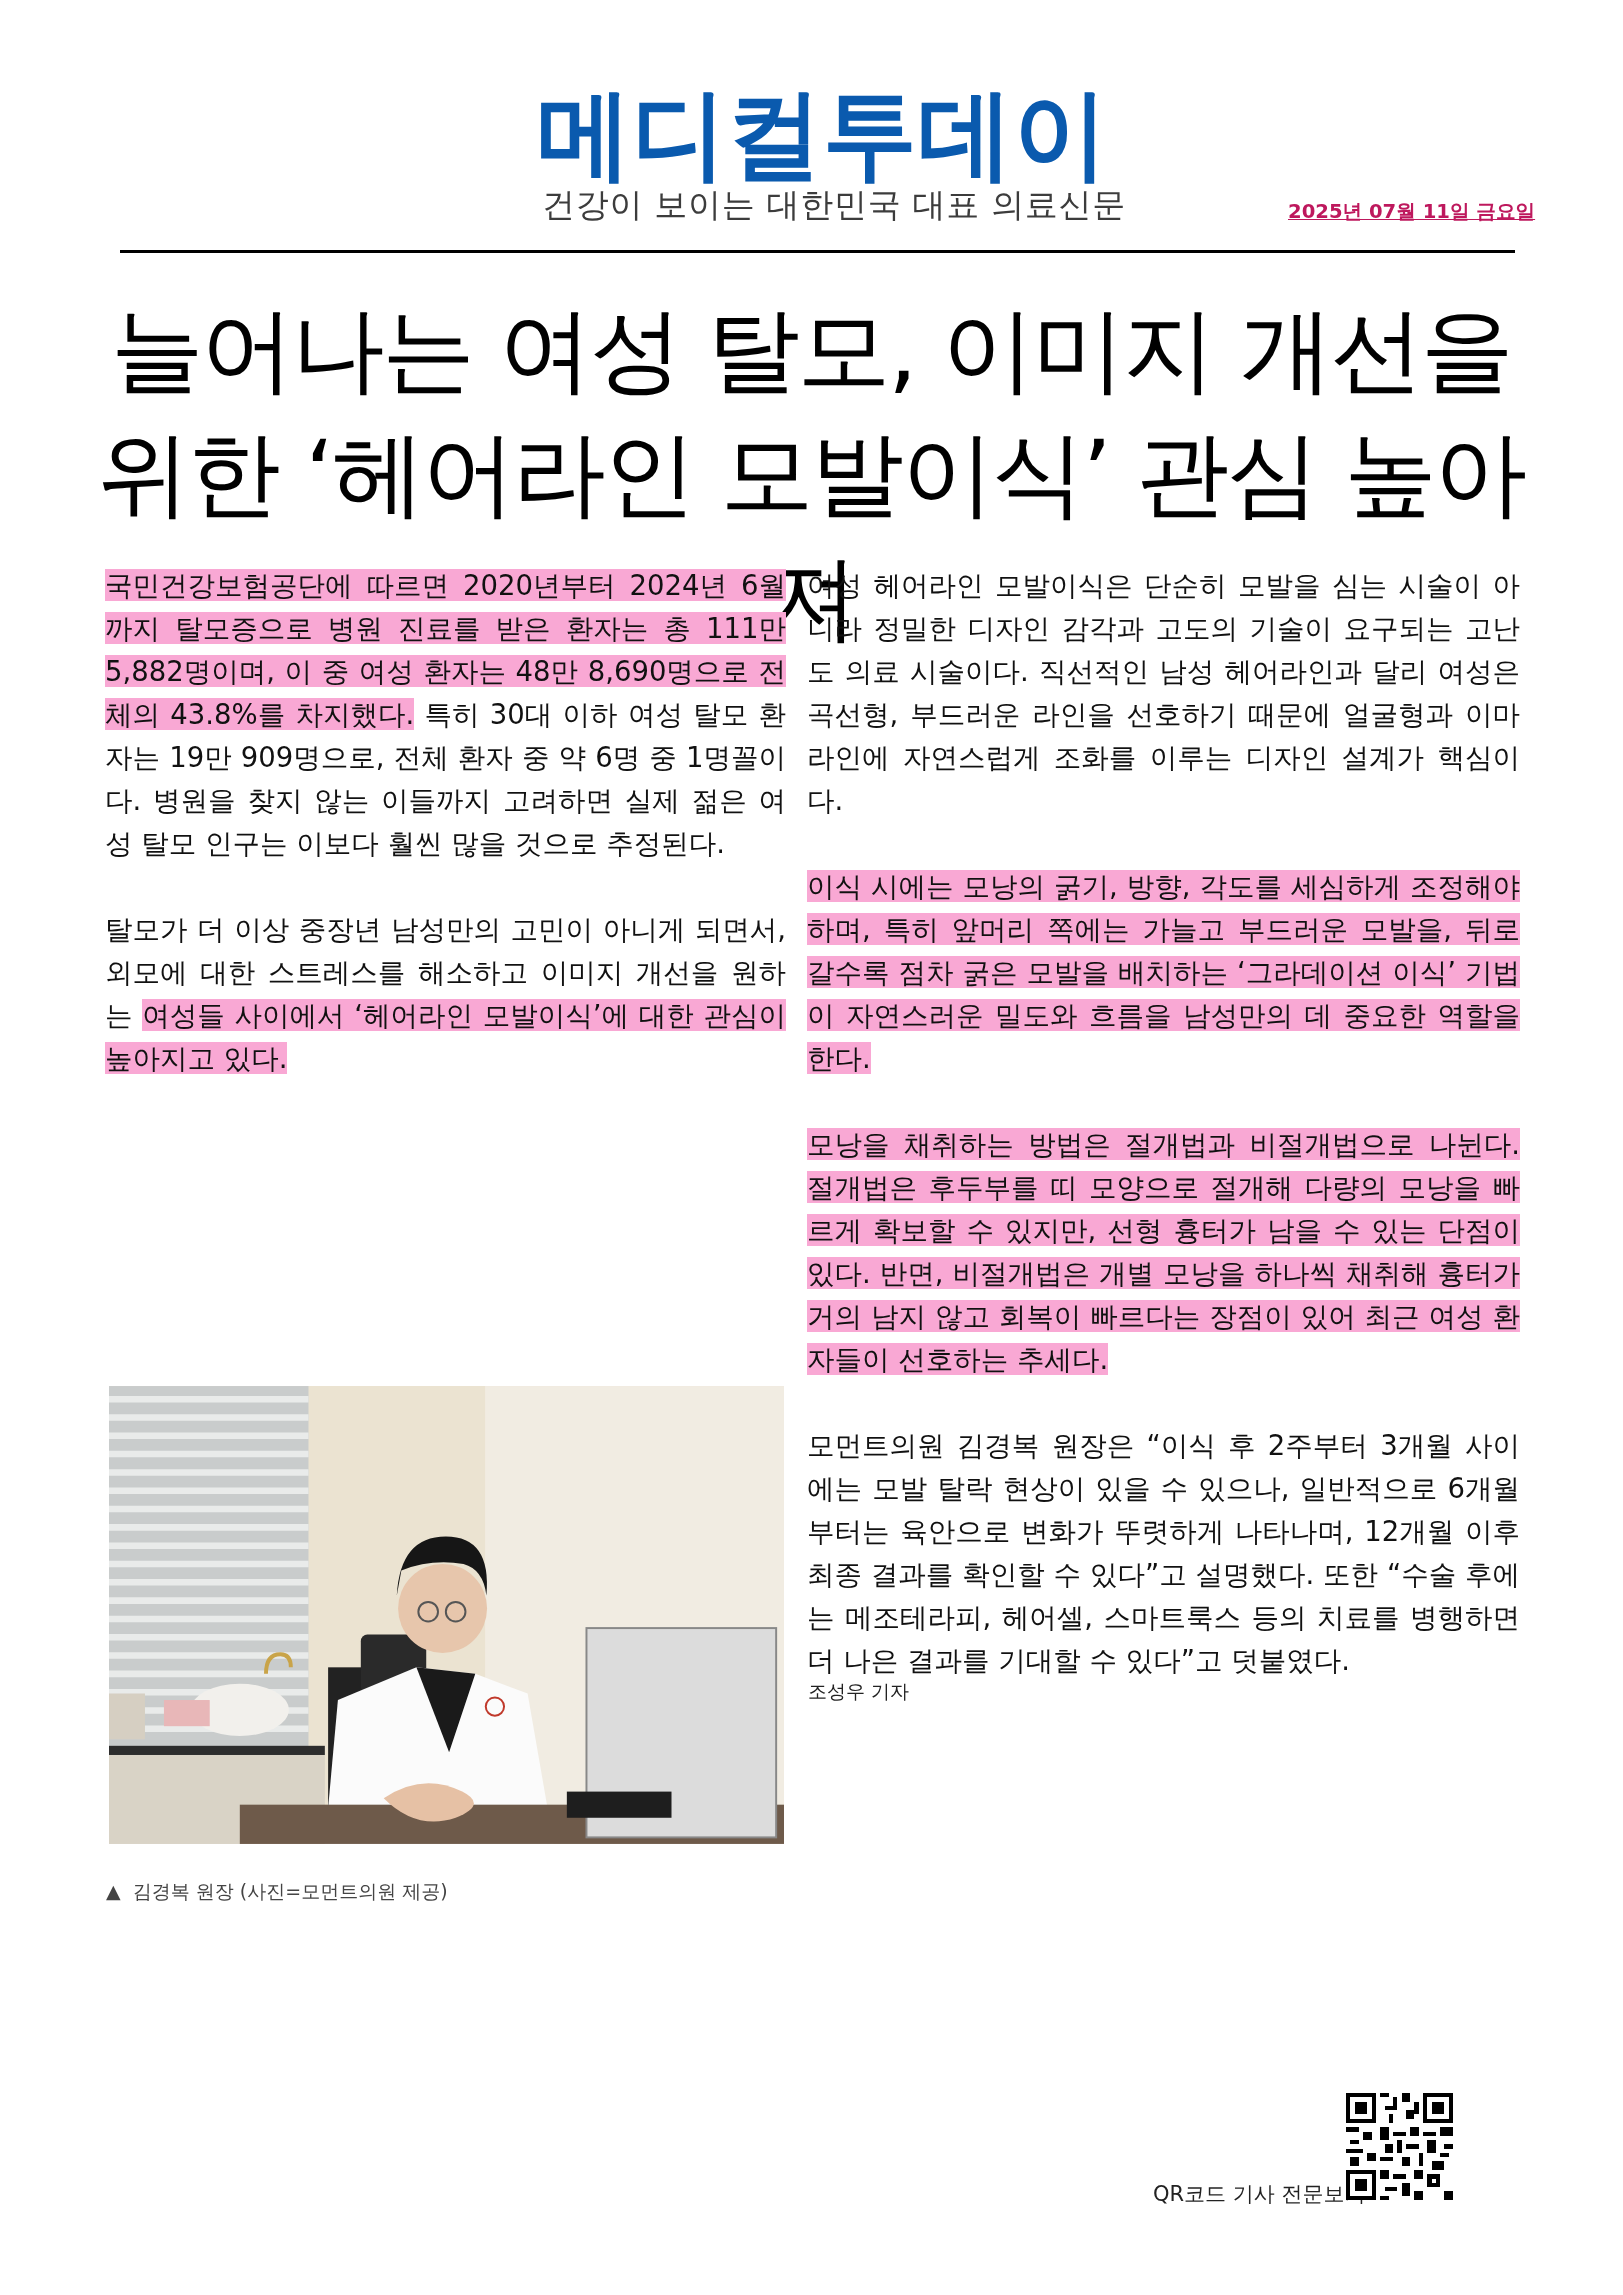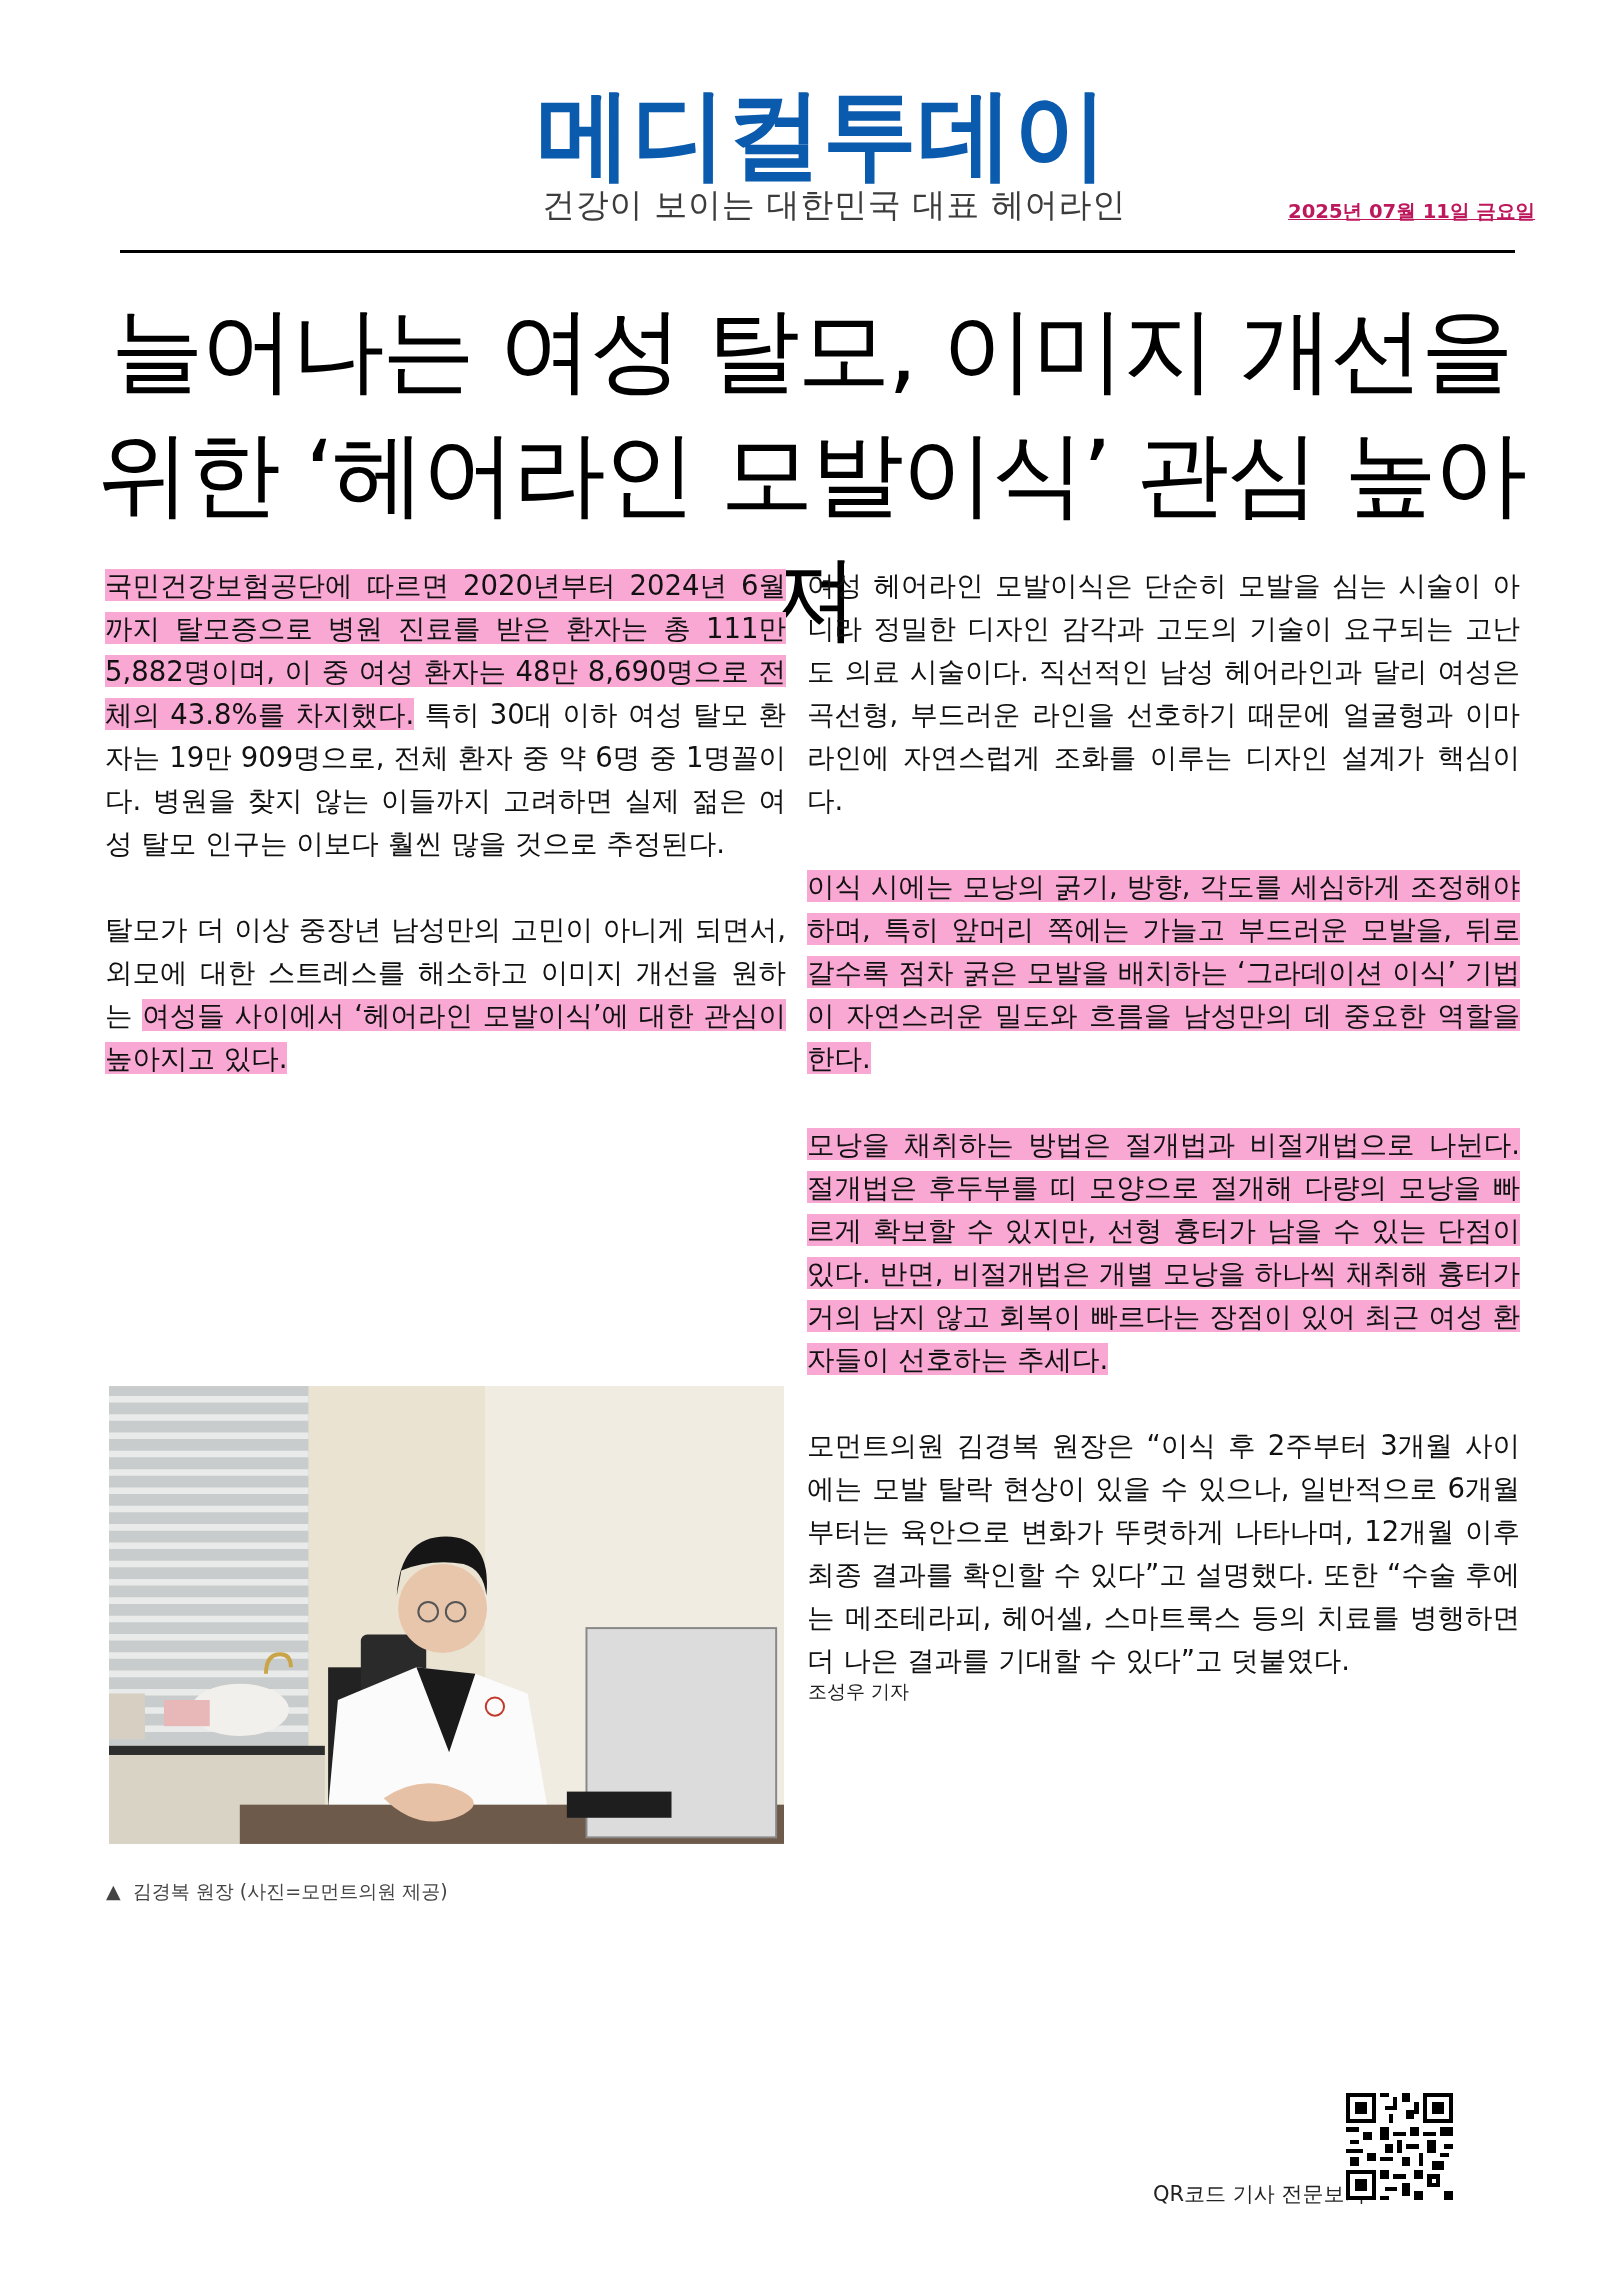--- a/index.html
+++ b/index.html
@@ -29,21 +29,21 @@
   .byline { position: absolute; left: 808px; top: 1679px; font-size: 19px; color: #222; white-space: nowrap; }
 
   .qr-label { position: absolute; left: 1153px; top: 2180px; font-size: 21px; color: #222; white-space: nowrap; }
   .qr { position: absolute; left: 1346px; top: 2093px; width: 107px; height: 107px; }
 </style>
 </head>
 <body>
 
 <header class="masthead">
   <div class="logo-title">메디컬투데이</div>
-  <div class="logo-tagline">건강이 보이는 대한민국 대표 헤어라인</div>
+  <div class="logo-tagline">건강이 보이는 대한민국 대표 의료신문</div>
   <div class="issue-date">2025년 07월 11일 금요일</div>
   <div class="rule"></div>
 </header>
 
 <h1 class="headline">
   <div>늘어나는 여성 탈모, 이미지 개선을</div>
   <div>위한 ‘헤어라인 모발이식’ 관심 높아져</div>
 </h1>
 
 <section class="col col-left">

